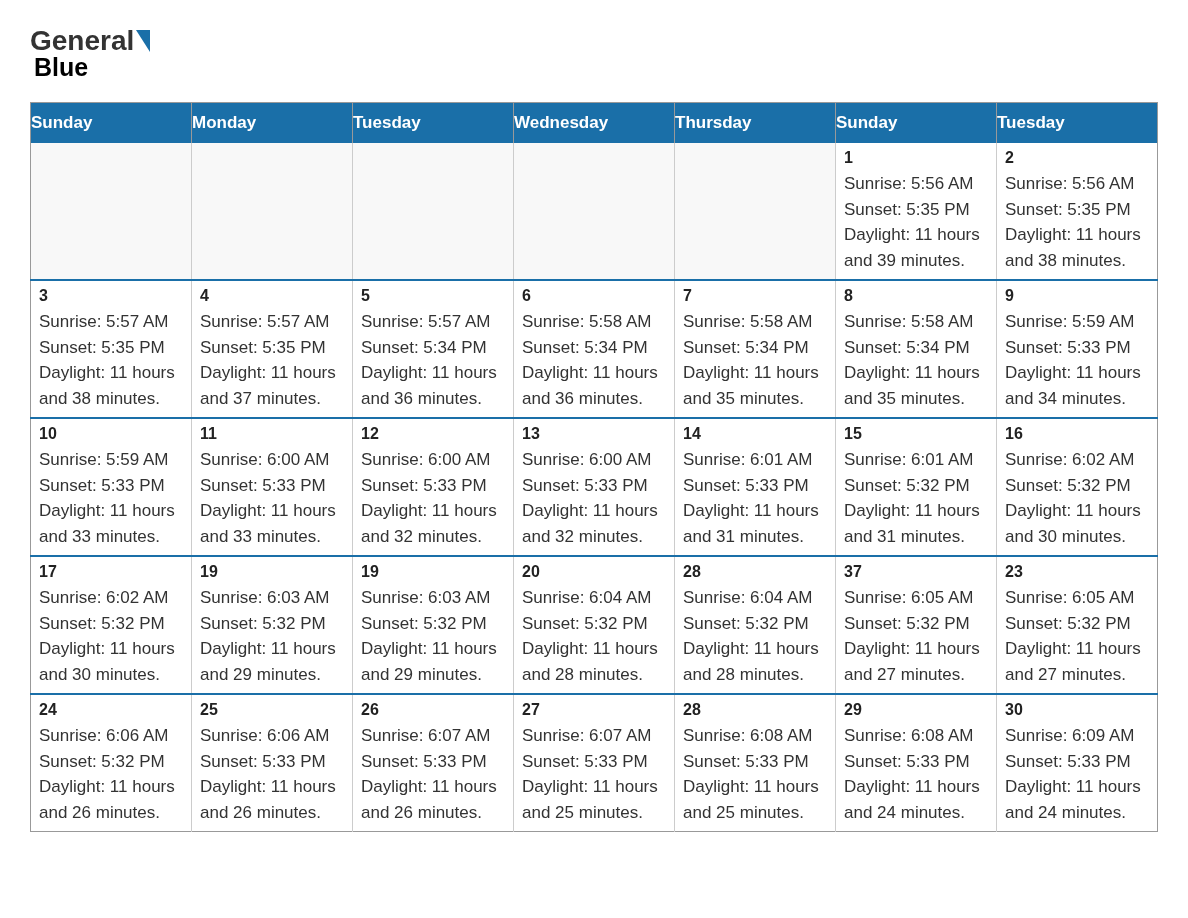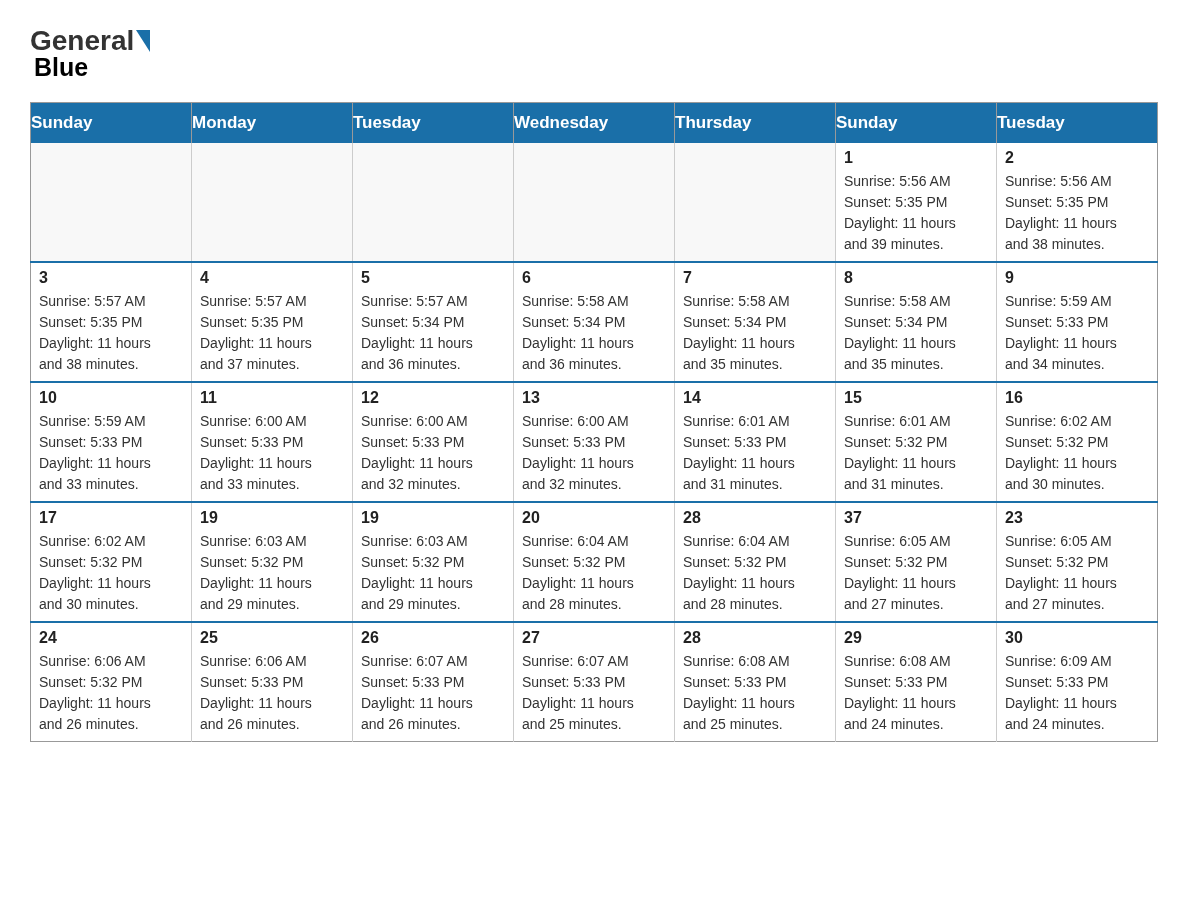--- a/index.html
+++ b/index.html
@@ -96,21 +96,21 @@
     .calendar tr:last-child td {
       border-bottom: none;
     }
     .day-number {
       font-size: 16px;
       font-weight: bold;
       color: #222;
       margin-bottom: 4px;
     }
     .day-info {
-      font-size: 14px;
+      font-size: 17px;
       color: #333;
       line-height: 1.5;
     }
     .empty-cell {
       background: #f8f8f8;
     }
   </style>
 </head>
 <body>
 

